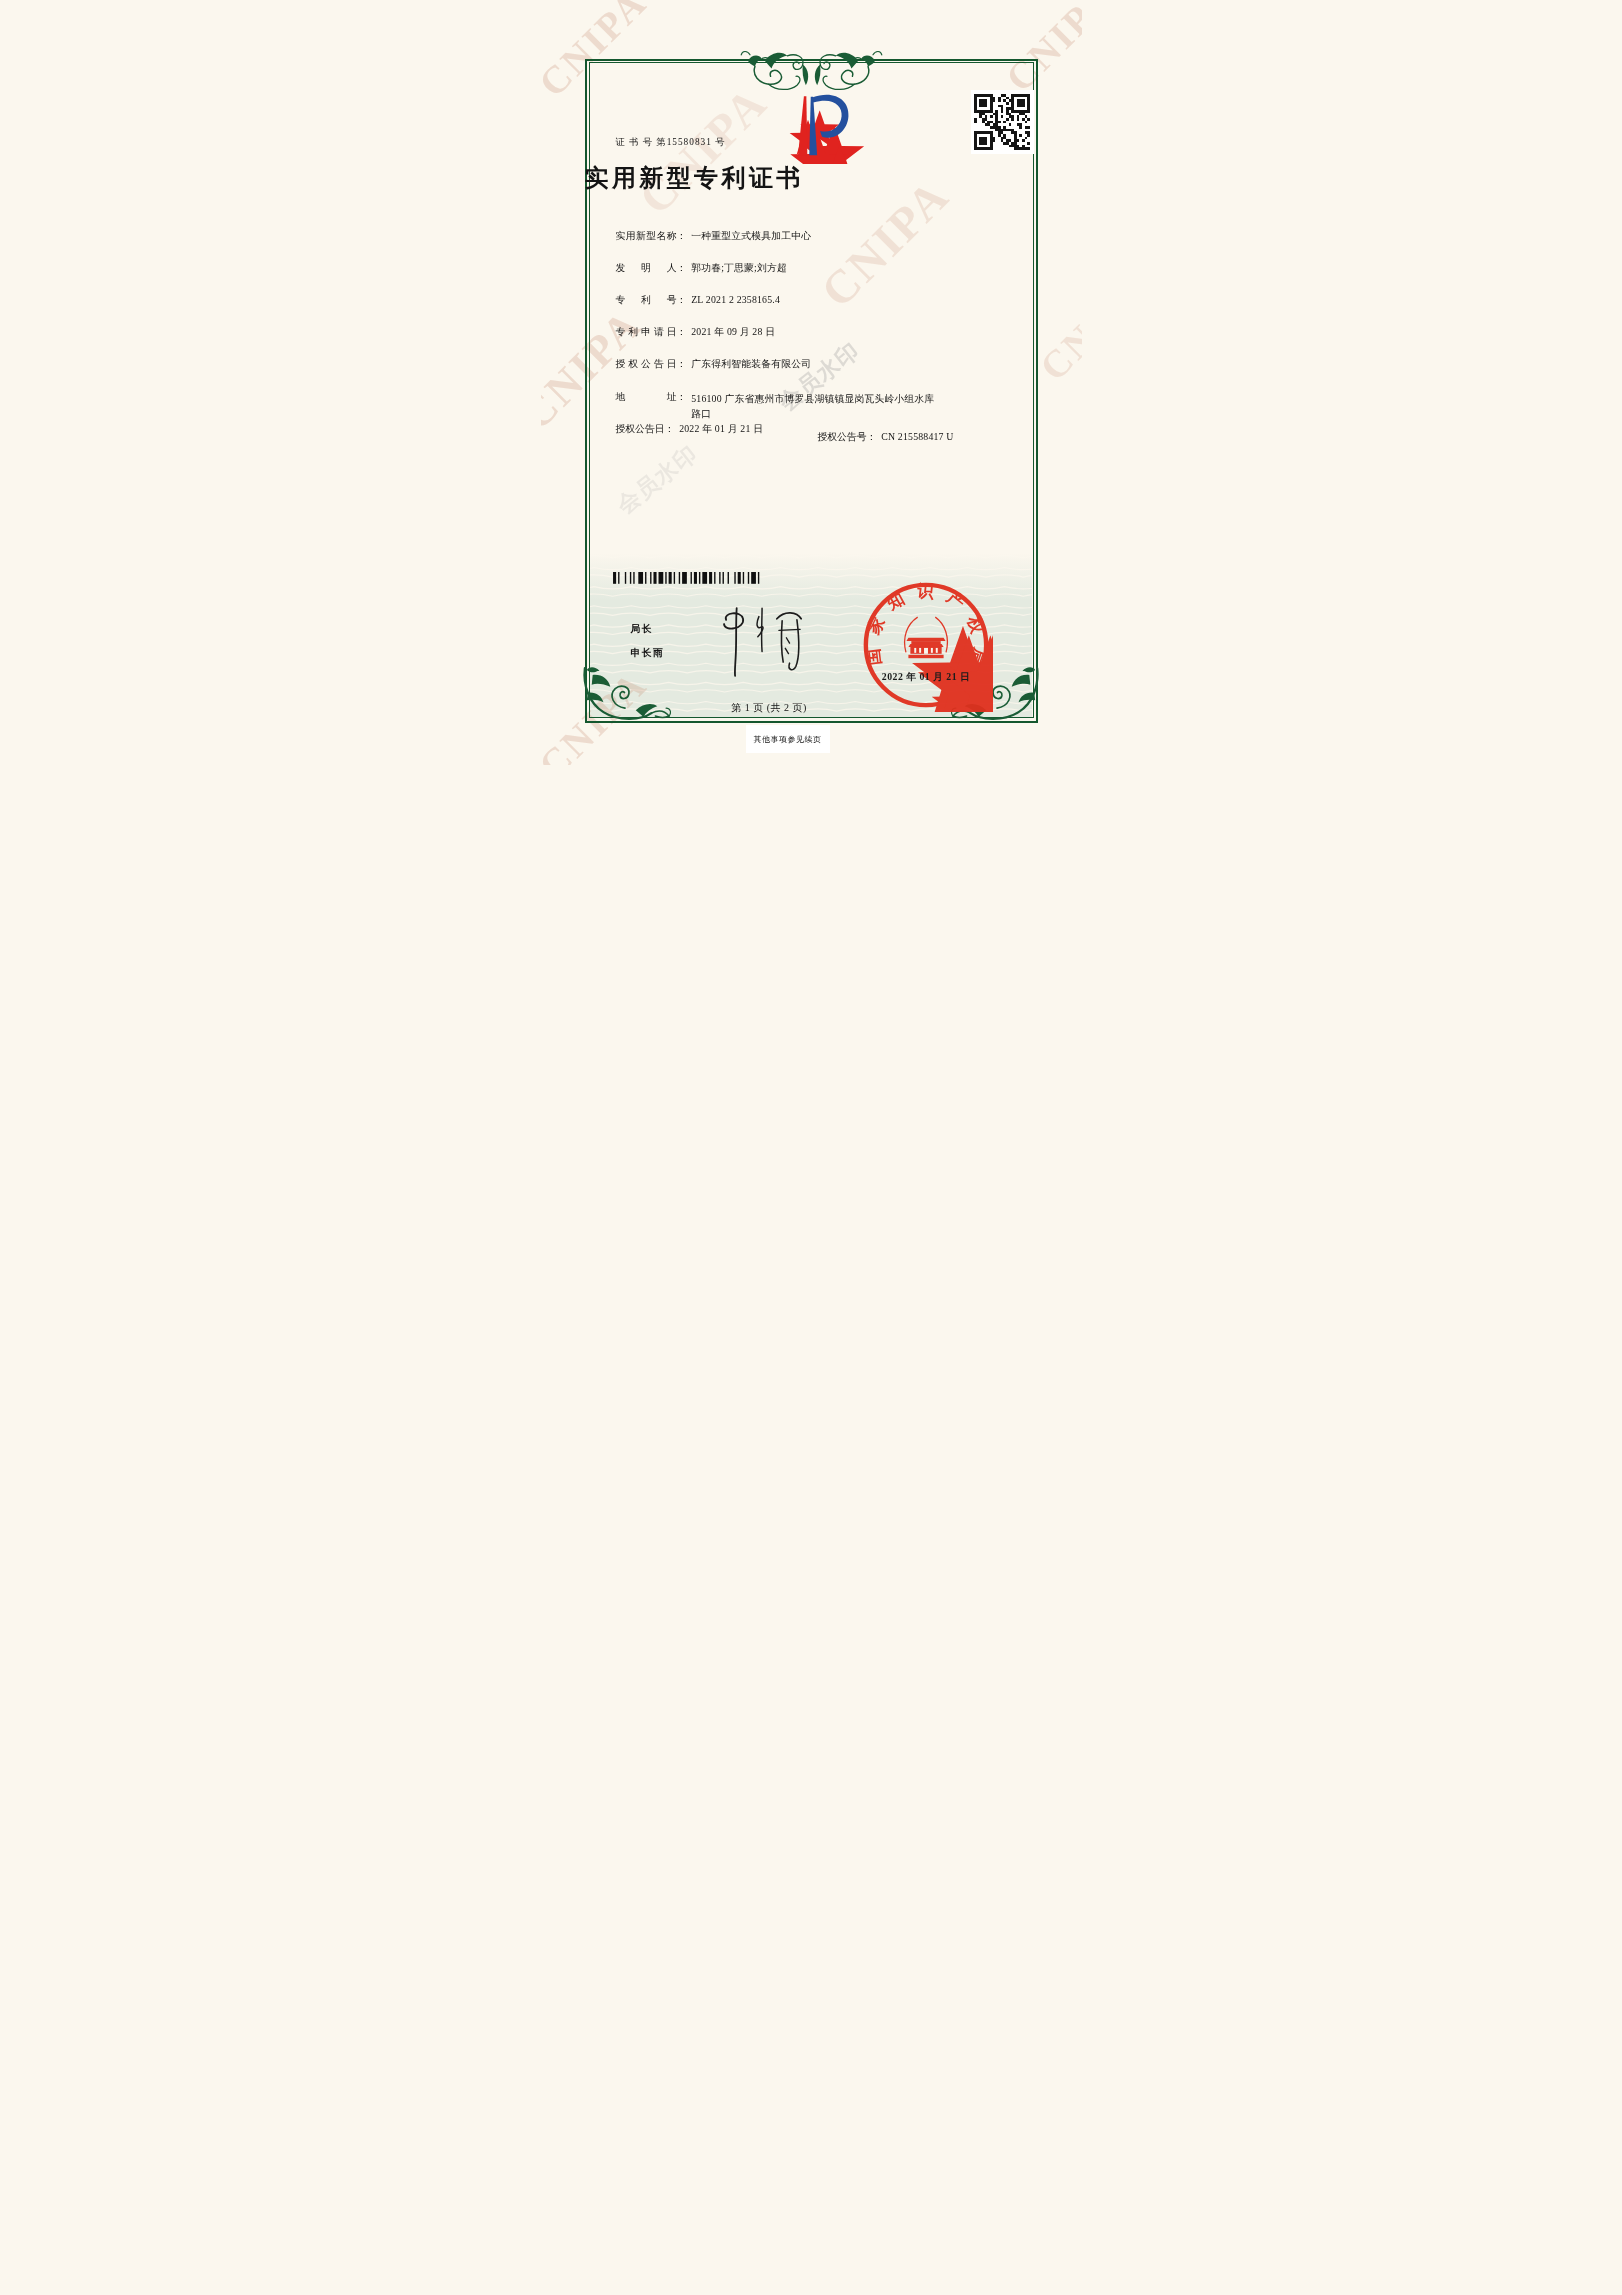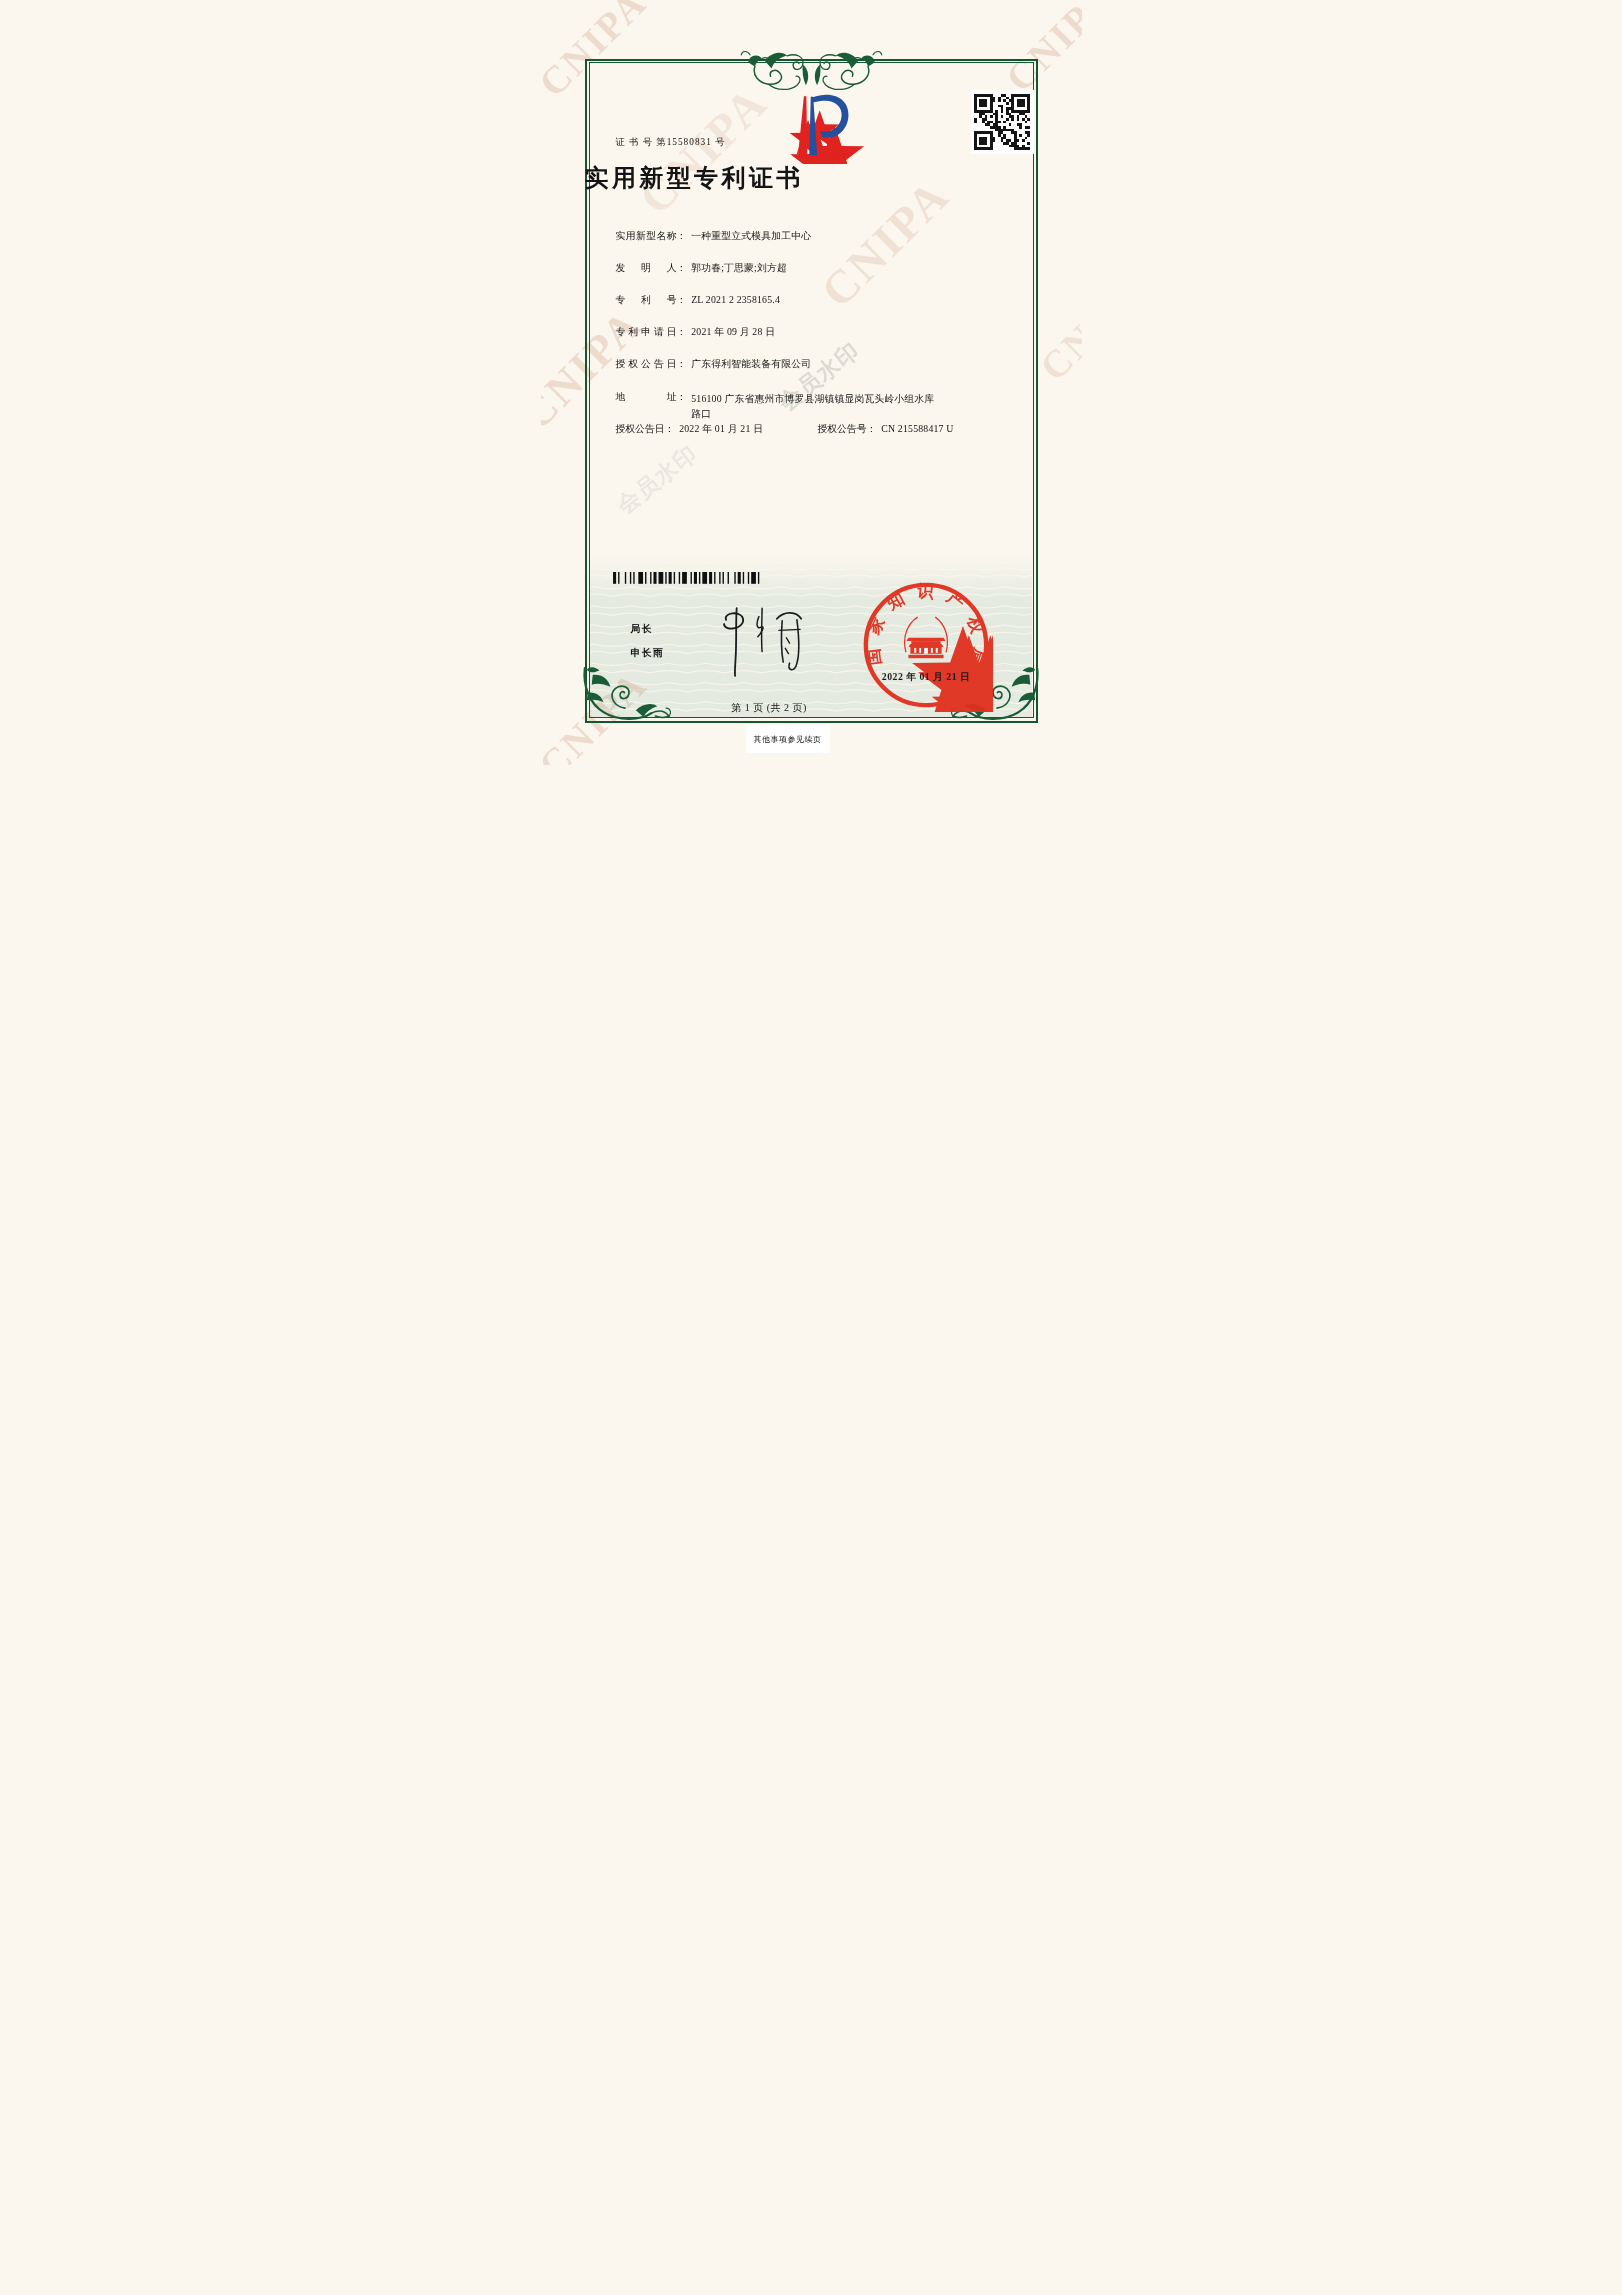--- a/index.html
+++ b/index.html
@@ -30,21 +30,21 @@
   .qrbox{position:absolute;left:430px;top:90px;width:56px;height:56px;background:#ffffff;padding:3.9px;z-index:3;}
   .title{position:absolute;left:44px;top:162px;width:453px;font-size:24px;font-weight:700;
          letter-spacing:3.4px;z-index:3;}
   
   .frow{position:absolute;left:75px;font-size:9.8px;z-index:3;white-space:nowrap;}
   .flabel{display:inline-block;width:61px;text-align:justify;text-align-last:justify;vertical-align:top;}
   .flabel.nj{width:auto;text-align:left;text-align-last:auto;}
   .fcolon{display:inline-block;width:9.8px;vertical-align:top;}
   .fvalue{display:inline-block;margin-left:4.9px;vertical-align:top;letter-spacing:0.2px;}
   .fvalue.wrap{white-space:normal;width:244px;line-height:15px;}
-  .grant2{position:absolute;left:202px;top:0;white-space:nowrap;}
+  .grant2{position:absolute;left:202px;top:8px;white-space:nowrap;}
   
   .bodytext{position:absolute;left:75px;top:443px;width:393px;font-size:9.6px;line-height:15.5px;
             text-align:justify;letter-spacing:0.2px;z-index:3;}
   .bodytext p{margin:0;text-indent:2em;}
   
   .barcode{position:absolute;left:72px;top:572px;width:150px;height:11.8px;z-index:3;}
   .sig-title{position:absolute;left:90px;top:623px;font-size:9.8px;letter-spacing:1.5px;z-index:3;
              font-family:"Liberation Sans","DejaVu Sans",sans-serif;font-weight:600;}
   .sig-name{position:absolute;left:90px;top:647px;font-size:9.8px;letter-spacing:1.5px;z-index:3;
             font-family:Liberation Mono, monospace;font-weight:600;}

